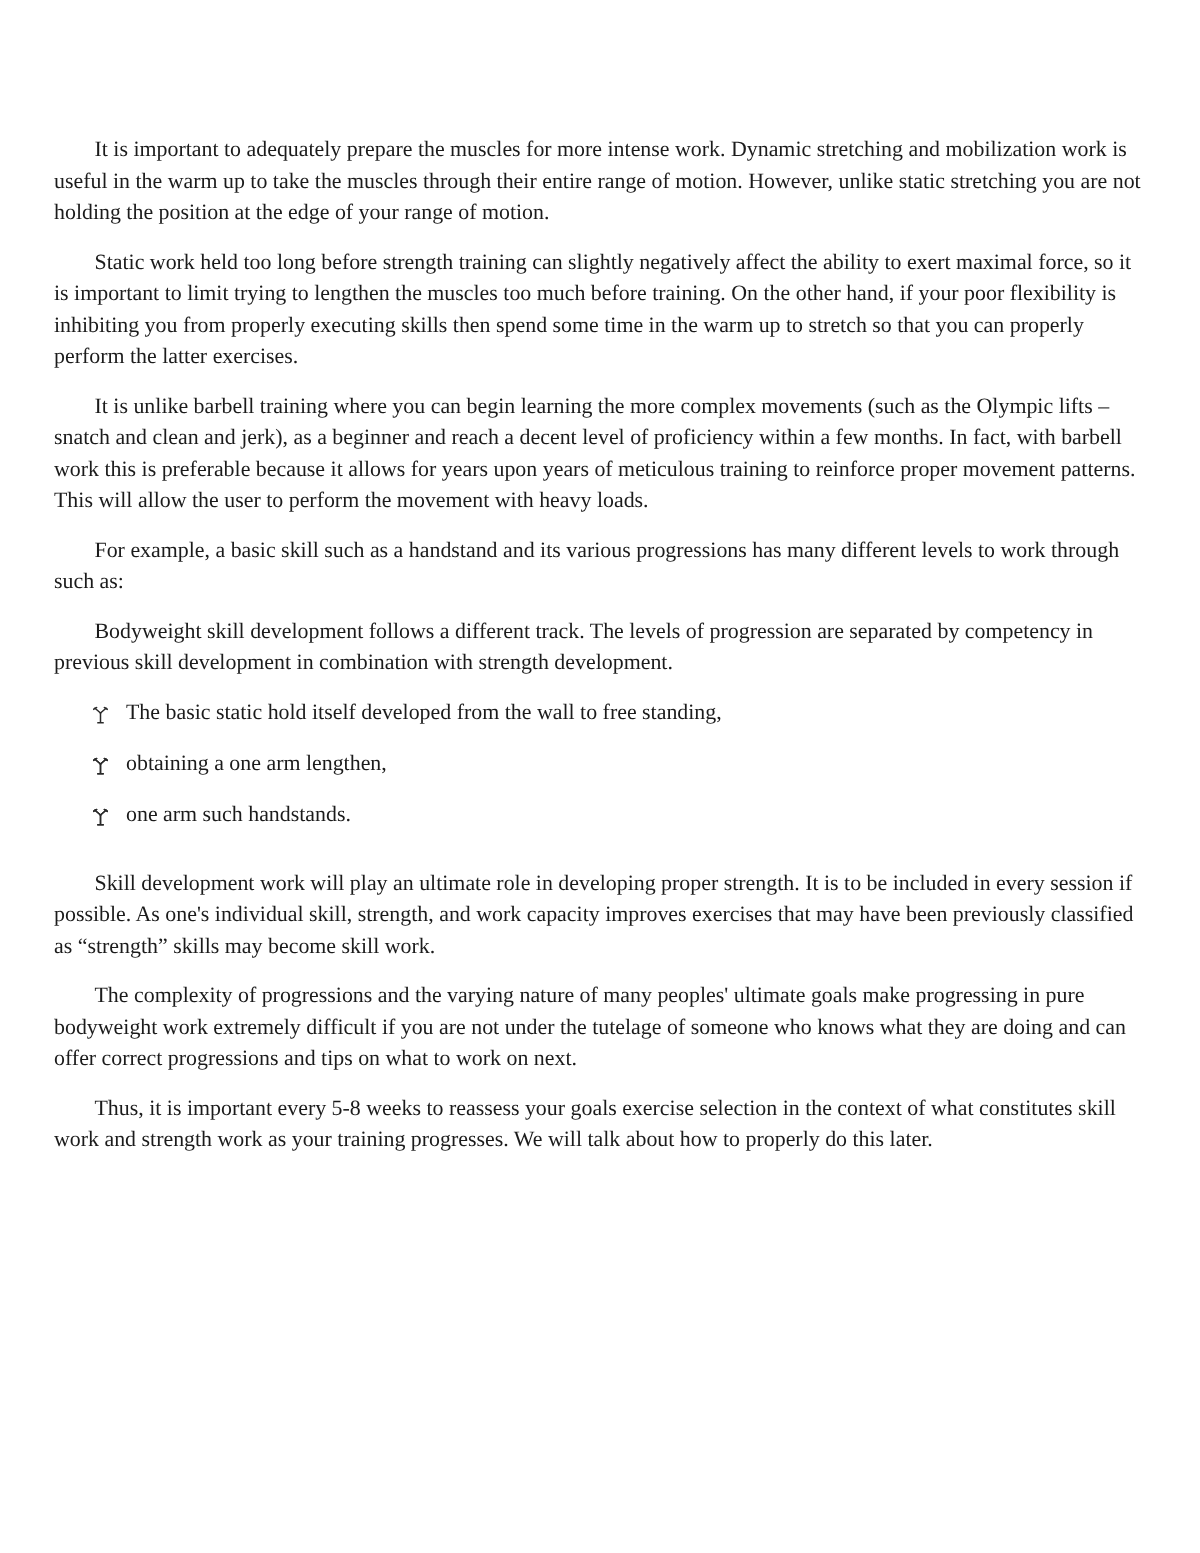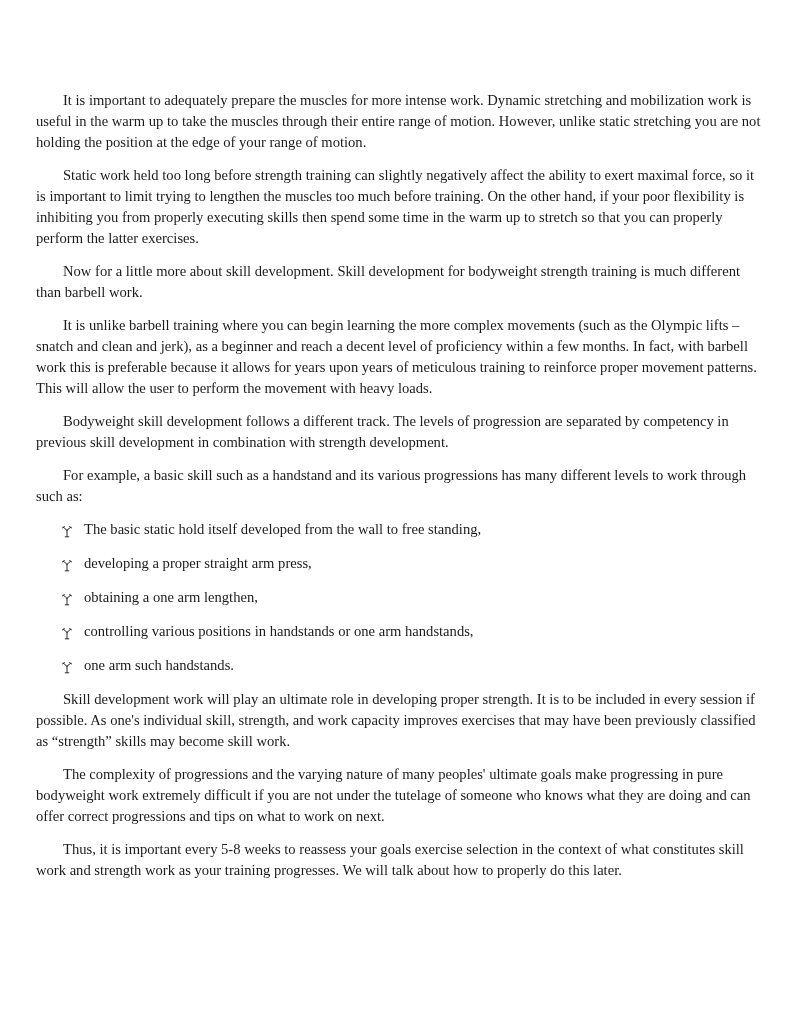--- a/index.html
+++ b/index.html
@@ -23,21 +23,21 @@
   }
   .para {
     margin: 0 0 12px 0;
     font-size: 14.6px;
     line-height: 21px;
     text-indent: 27px;
     text-align: left;
   }
   .bullet-list {
     list-style: none;
-    margin: 2px 0 13px 0;
+    margin: 2px 0 25px 0;
     padding: 0 0 0 48px;
   }
   .bullet-item {
     position: relative;
     margin: 0 0 13px 0;
     font-size: 14.6px;
     line-height: 21px;
   }
   .bullet-glyph {
     position: absolute;
@@ -48,24 +48,23 @@
     display: inline-block;
   }
 </style>
 </head>
 <body>
 
 <div class="page">
 
   <p class="para">It is important to adequately prepare the muscles for more intense work. Dynamic stretching and mobilization work is useful in the warm up to take the muscles through their entire range of motion. However, unlike static stretching you are not holding the position at the edge of your range of motion.</p>
   <p class="para">Static work held too long before strength training can slightly negatively affect the ability to exert maximal force, so it is important to limit trying to lengthen the muscles too much before training. On the other hand, if your poor flexibility is inhibiting you from properly executing skills then spend some time in the warm up to stretch so that you can properly perform the latter exercises.</p>
-  <p class="para">Now for a little more about skill development. Skill development for bodyweight strength training is much different than barbell work.</p>
   <p class="para">It is unlike barbell training where you can begin learning the more complex movements (such as the Olympic lifts – snatch and clean and jerk), as a beginner and reach a decent level of proficiency within a few months. In fact, with barbell work this is preferable because it allows for years upon years of meticulous training to reinforce proper movement patterns. This will allow the user to perform the movement with heavy loads.</p>
+  <p class="para">For example, a basic skill such as a handstand and its various progressions has many different levels to work through such as:</p>
   <p class="para">Bodyweight skill development follows a different track. The levels of progression are separated by competency in previous skill development in combination with strength development.</p>
-  <p class="para">For example, a basic skill such as a handstand and its various progressions has many different levels to work through such as:</p>
 
   <ul class="bullet-list">
     <li class="bullet-item">
       <span class="bullet-glyph">
         <svg width="10" height="12" viewBox="0 0 12 14">
             <g stroke="#2a2a2a" stroke-width="1.2" fill="none" stroke-linecap="square">
               <path d="M6 5 L1.6 1.2"></path>
               <path d="M6 5 L10.4 1.2"></path>
               <path d="M6 5 L6 12.2"></path>
               <path d="M0.6 2 L2.8 0.6"></path>
@@ -82,21 +81,20 @@
             <g stroke="#2a2a2a" stroke-width="1.2" fill="none" stroke-linecap="square">
               <path d="M6 5 L1.6 1.2"></path>
               <path d="M6 5 L10.4 1.2"></path>
               <path d="M6 5 L6 12.2"></path>
               <path d="M0.6 2 L2.8 0.6"></path>
               <path d="M11.4 2 L9.2 0.6"></path>
               <path d="M4 12.8 L8 12.8"></path>
             </g>
           </svg>
       </span>
-      <span>developing a proper straight arm press,</span>
     </li>
     <li class="bullet-item">
       <span class="bullet-glyph">
         <svg width="10" height="12" viewBox="0 0 12 14">
             <g stroke="#2a2a2a" stroke-width="1.2" fill="none" stroke-linecap="square">
               <path d="M6 5 L1.6 1.2"></path>
               <path d="M6 5 L10.4 1.2"></path>
               <path d="M6 5 L6 12.2"></path>
               <path d="M0.6 2 L2.8 0.6"></path>
               <path d="M11.4 2 L9.2 0.6"></path>
@@ -112,21 +110,20 @@
             <g stroke="#2a2a2a" stroke-width="1.2" fill="none" stroke-linecap="square">
               <path d="M6 5 L1.6 1.2"></path>
               <path d="M6 5 L10.4 1.2"></path>
               <path d="M6 5 L6 12.2"></path>
               <path d="M0.6 2 L2.8 0.6"></path>
               <path d="M11.4 2 L9.2 0.6"></path>
               <path d="M4 12.8 L8 12.8"></path>
             </g>
           </svg>
       </span>
-      <span>controlling various positions in handstands or one arm handstands,</span>
     </li>
     <li class="bullet-item">
       <span class="bullet-glyph">
         <svg width="10" height="12" viewBox="0 0 12 14">
             <g stroke="#2a2a2a" stroke-width="1.2" fill="none" stroke-linecap="square">
               <path d="M6 5 L1.6 1.2"></path>
               <path d="M6 5 L10.4 1.2"></path>
               <path d="M6 5 L6 12.2"></path>
               <path d="M0.6 2 L2.8 0.6"></path>
               <path d="M11.4 2 L9.2 0.6"></path>

